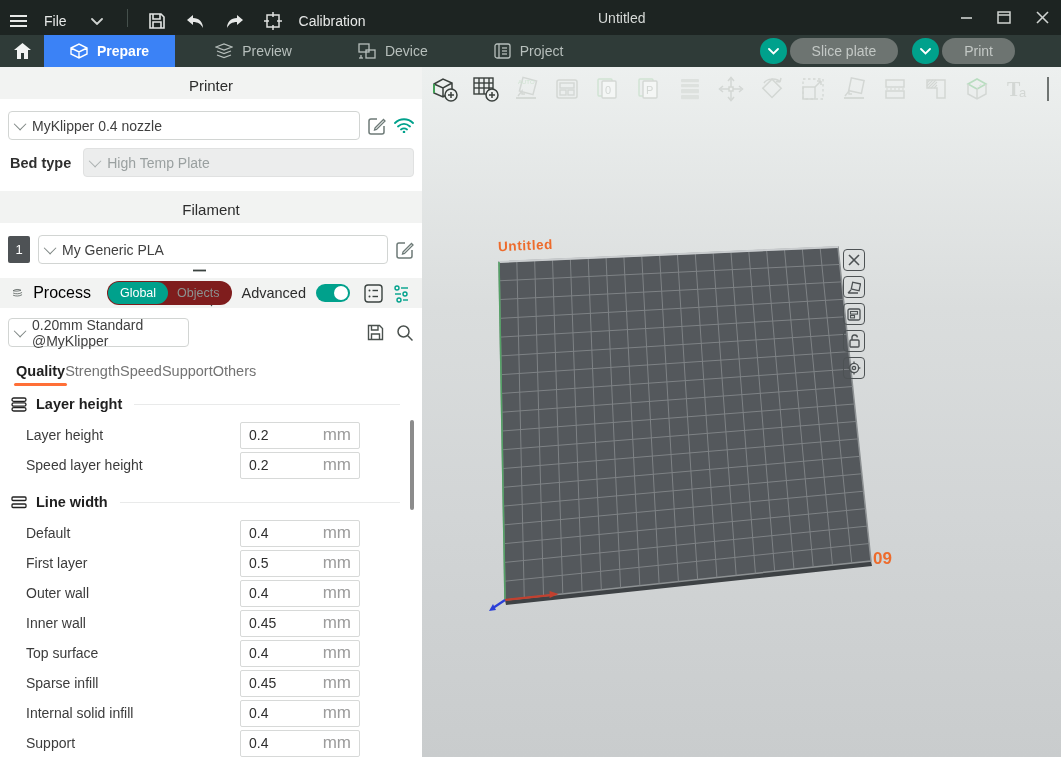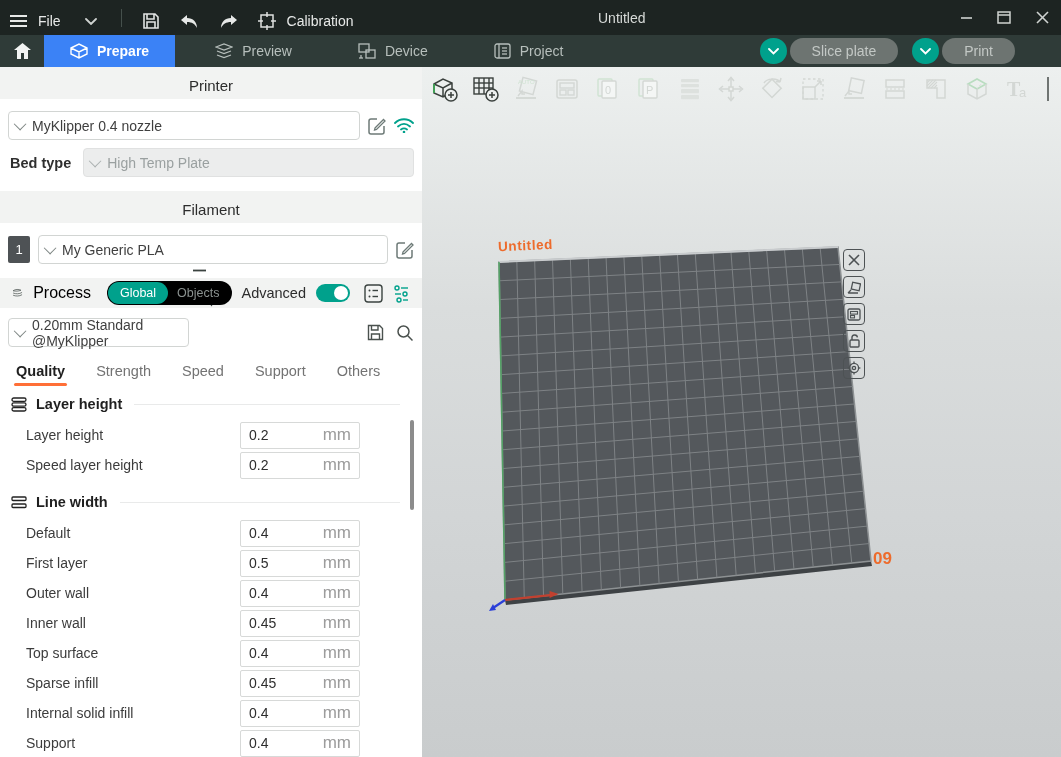--- a/index.html
+++ b/index.html
@@ -2,21 +2,21 @@
 <html><head>
 <meta charset="utf-8">
 <style>
   * { box-sizing: border-box; margin: 0; padding: 0; }
   html,body { width:1061px; height:757px; overflow:hidden;
     font-family:"Liberation Sans", sans-serif; background:#fff; }
 
   
   .titlebar { height:35px; background:#1d2422; display:flex; align-items:center;
     color:#e7e9e8; position:relative; font-size:14px; }
-  .tb-btn { display:flex; align-items:center; gap:11px; padding:0 10px; height:100%; cursor:pointer;margin-top:7px; }
+  .tb-btn { display:flex; align-items:center; gap:17px; padding:0 10px; height:100%; cursor:pointer;margin-top:7px; }
   .tb-icon { display:flex; align-items:center; justify-content:center; }
   .tb-divider { width:1px; height:18px; background:#45504c; margin:0 10px; }
   .win-title { position:absolute; left:598px; color:#d7dad8; font-size:14px; }
   .win-controls { position:absolute; right:0; top:0; height:35px; display:flex; }
   .win-controls .wc { width:38px; height:35px; display:flex; align-items:center; justify-content:center; cursor:pointer; color:#cfd3d1; }
 
   
   .tabbar { height:32px; background:#2f3b38; display:flex; align-items:stretch; position:relative; }
   .home-btn { width:44px; display:flex; align-items:center; justify-content:center; cursor:pointer; }
   .main-tab { display:flex; align-items:center; gap:9px; padding:0 26px; color:#b7bfbc; font-size:14px; cursor:pointer; }
@@ -47,28 +47,28 @@
   .combo.disabled { background:#eceded; border-color:#e0e1e1; color:#9aa0a0; }
   .chev { width:9px; height:9px; border-left:1.6px solid #7d8583; border-bottom:1.6px solid #7d8583;
     transform:rotate(-45deg) translateY(-2px); flex:none; }
   .combo.disabled .chev { border-color:#aab0b0; }
   .bed-row { display:flex; align-items:center; padding:0 8px; margin-bottom:14px; gap:12px; }
   .bed-label { font-size:14.5px; color:#2f2f2f; font-weight:700; white-space:nowrap; padding-left:2px; }
   .fil-badge { width:22px; height:27px; background:#4e5255; color:#fff; font-size:13px;
     display:flex; align-items:center; justify-content:center; border-radius:2px; flex:none; }
 
   .process-header { height:30px; display:flex; align-items:center; padding:0 12px; gap:10px; margin-bottom:10px; background:#f2f3f2; }
-  .scope-pill { background:#000000; border-radius:13px; height:24px; display:flex; align-items:center; padding:2px; }
+  .scope-pill { background:#7f1d1d; border-radius:13px; height:24px; display:flex; align-items:center; padding:2px; }
   .scope-opt { height:20px; border-radius:11px; display:flex; align-items:center; padding:0 10px; font-size:12.5px; color:#8b9290; cursor:pointer; }
   .scope-opt.active { background:#00a18c; color:#fff; height:22px; margin:-1px; padding:0 12px; }
   .adv-label { margin-left:auto; font-size:14.5px; color:#2d2d2d; }
   .toggle { width:34px; height:18px; background:#00a18c; border-radius:9px; position:relative; cursor:pointer; flex:none; }
   .toggle .knob { position:absolute; right:2px; top:2px; width:14px; height:14px; background:#fff; border-radius:50%; }
 
-  .preset-tabs { display:flex; gap:31px; padding:0 16px; margin:16px 0 10px; font-size:14.5px; color:#737373; }
+  .preset-tabs { display:flex; padding:0 16px; margin:16px 0 10px; font-size:14.5px; color:#737373; }
   .ptab { padding-bottom:7px; cursor:pointer; position:relative; }
   .ptab.active { color:#1f1f1f; font-weight:700; }
   .ptab.active::after { content:""; position:absolute; left:-2px; right:-2px; bottom:0; height:3px;
     background:#ff6f37; border-radius:2px; }
 
   .param-section { padding:0 8px; }
   .param-sec-header { display:flex; align-items:center; gap:8px; margin:10px 0 8px; padding-left:2px; }
   .param-sec-title { font-size:14.5px; font-weight:700; color:#1f1f1f; white-space:nowrap; }
   .param-sec-line { flex:1; height:1px; background:#e9eaea; margin:0 14px 0 4px; }
   .param-row { display:flex; align-items:center; height:30px; padding-left:18px; padding-right:54px; }

